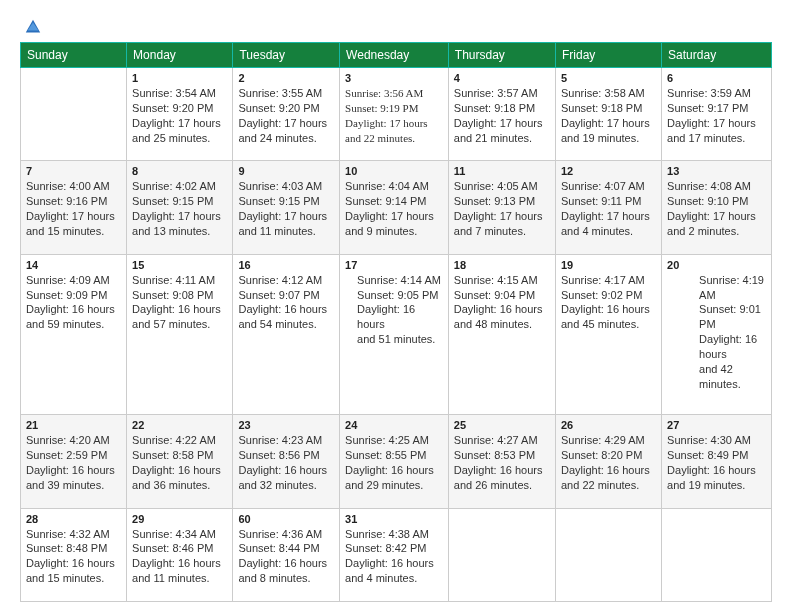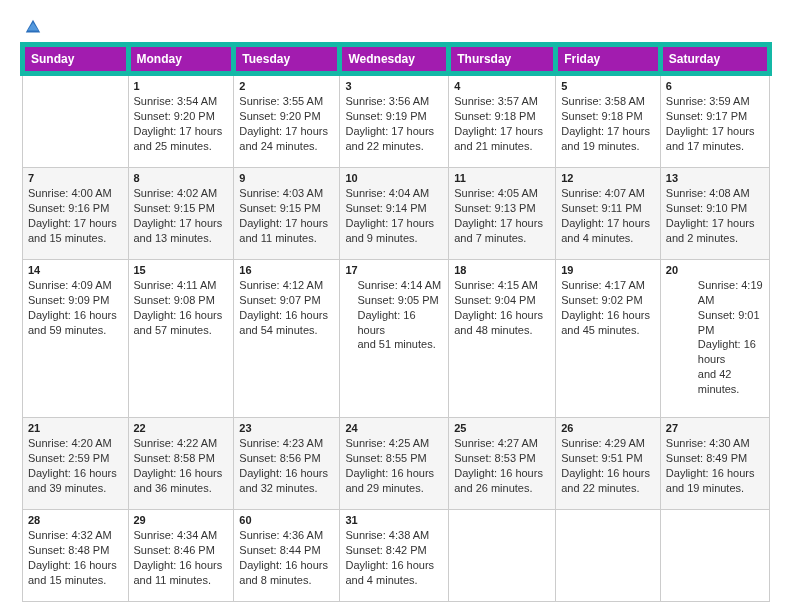--- a/index.html
+++ b/index.html
@@ -61,27 +61,27 @@
       font-size: 16px;
       color: #555;
     }
     .calendar {
       flex: 1;
       border-collapse: collapse;
       width: 100%;
       font-size: 10.5px;
     }
     .calendar th {
-      background-color: #a21caf;
+      background-color: #15803d;
       color: #fff;
       text-align: left;
       padding: 5px 6px;
       font-size: 12px;
-      font-weight: bold;
-      border: 5px solid #14b8a6;
+      font-weight: normal;
+      border: 1px solid #14b8a6;
     }
     .calendar td {
       border: 1px solid #ccc;
       vertical-align: top;
       padding: 4px 5px;
       width: 113px;
       height: 80px;
       background: #fff;
     }
     .calendar td.alt-row {
@@ -148,21 +148,21 @@
           </td>
           <td>
             <span class="day-num">2</span>
             <div class="day-info" style="white-space: pre-line;">Sunrise: 3:55 AM
 Sunset: 9:20 PM
 Daylight: 17 hours
 and 24 minutes.</div>
           </td>
           <td>
             <span class="day-num">3</span>
-            <div class="day-info" style="white-space: pre-line;">Sunrise: 3:56 AM
+            <div class="day-info" style="white-space: pre-line; font-family: Liberation Serif, serif;">Sunrise: 3:56 AM
 Sunset: 9:19 PM
 Daylight: 17 hours
 and 22 minutes.</div>
           </td>
           <td>
             <span class="day-num">4</span>
             <div class="day-info" style="white-space: pre-line;">Sunrise: 3:57 AM
 Sunset: 9:18 PM
 Daylight: 17 hours
 and 21 minutes.</div>
@@ -316,21 +316,21 @@
           <td class="alt-row">
             <span class="day-num">25</span>
             <div class="day-info" style="white-space: pre-line;">Sunrise: 4:27 AM
 Sunset: 8:53 PM
 Daylight: 16 hours
 and 26 minutes.</div>
           </td>
           <td class="alt-row">
             <span class="day-num">26</span>
             <div class="day-info" style="white-space: pre-line;">Sunrise: 4:29 AM
-Sunset: 9:51 PM
+Sunset: 8:20 PM
 Daylight: 16 hours
 and 22 minutes.</div>
           </td>
           <td class="alt-row">
             <span class="day-num">27</span>
             <div class="day-info" style="white-space: pre-line;">Sunrise: 4:30 AM
 Sunset: 8:49 PM
 Daylight: 16 hours
 and 19 minutes.</div>
           </td>

